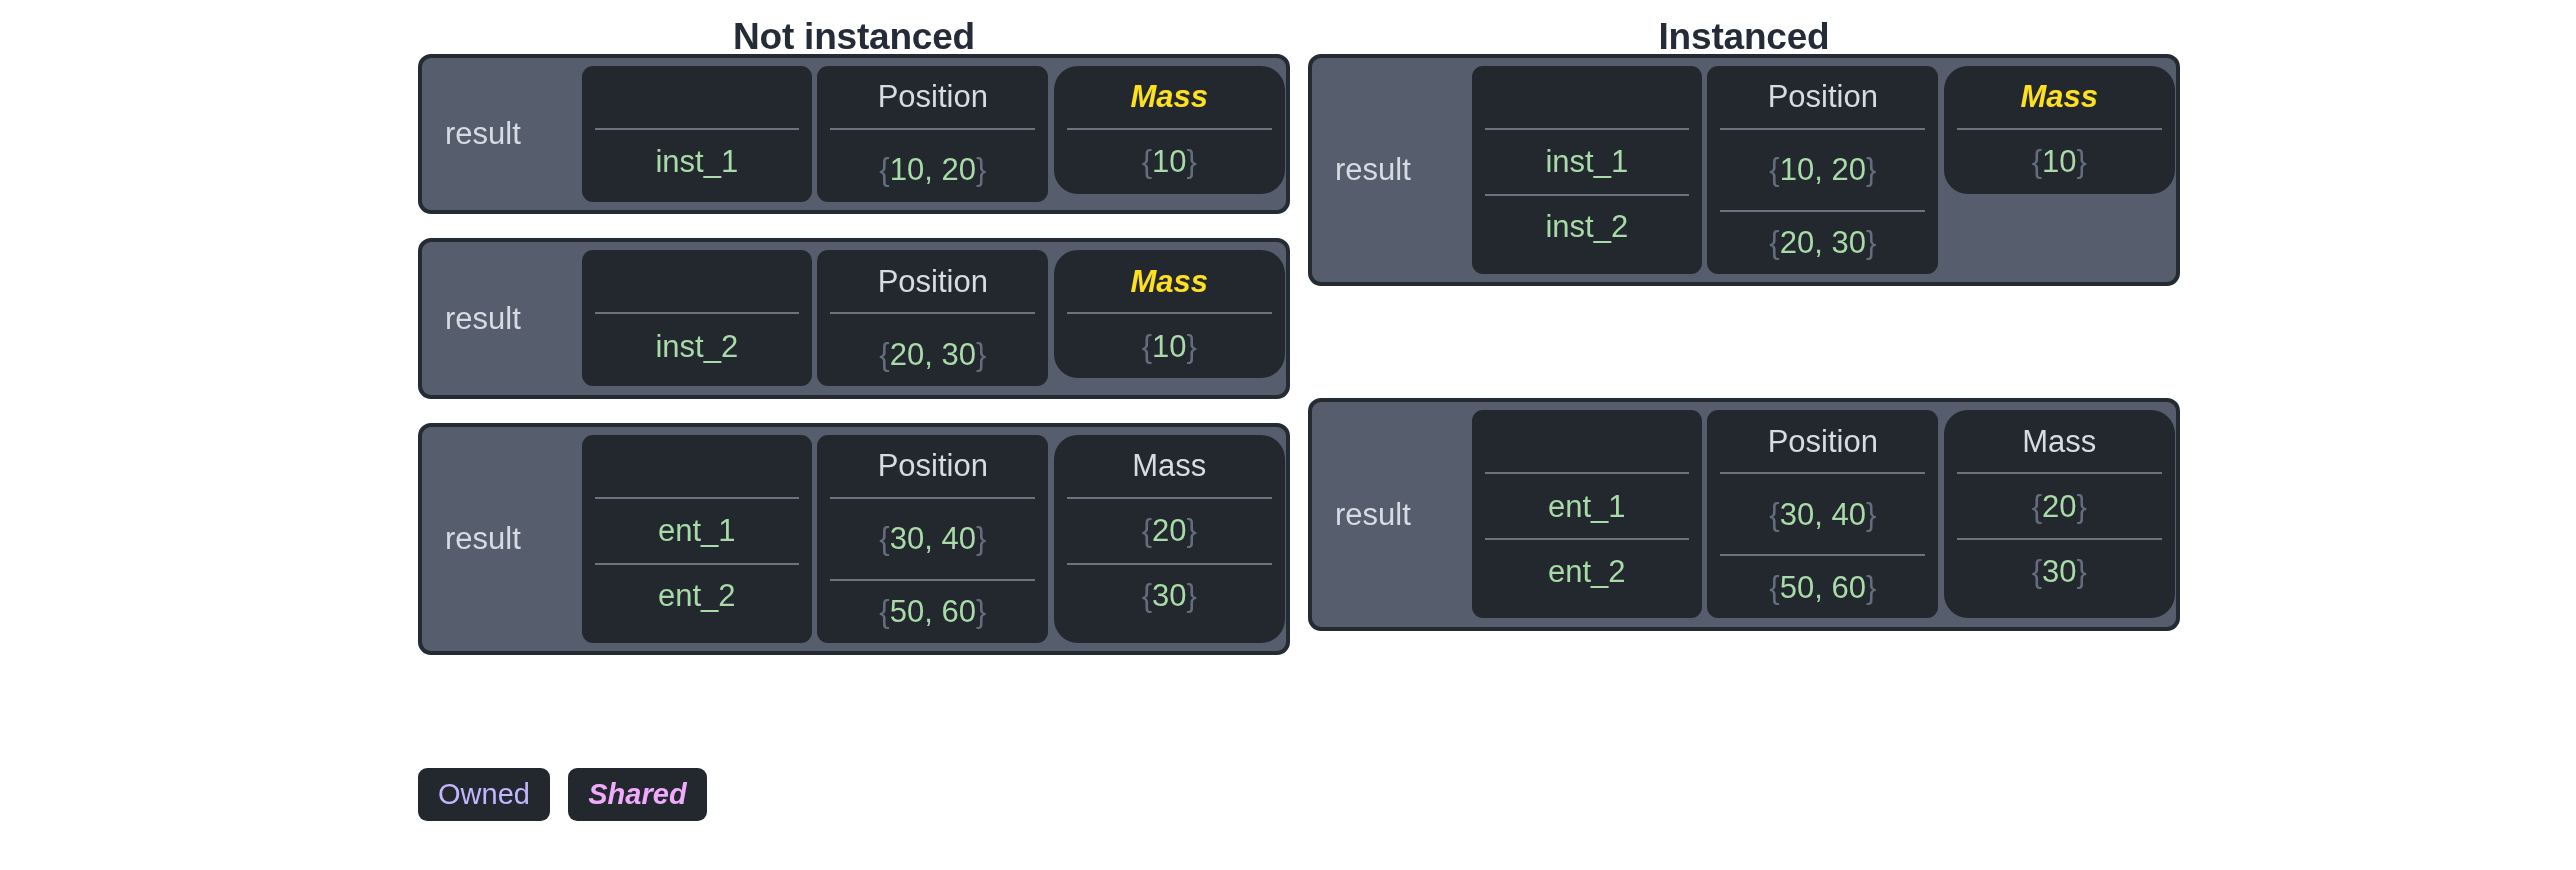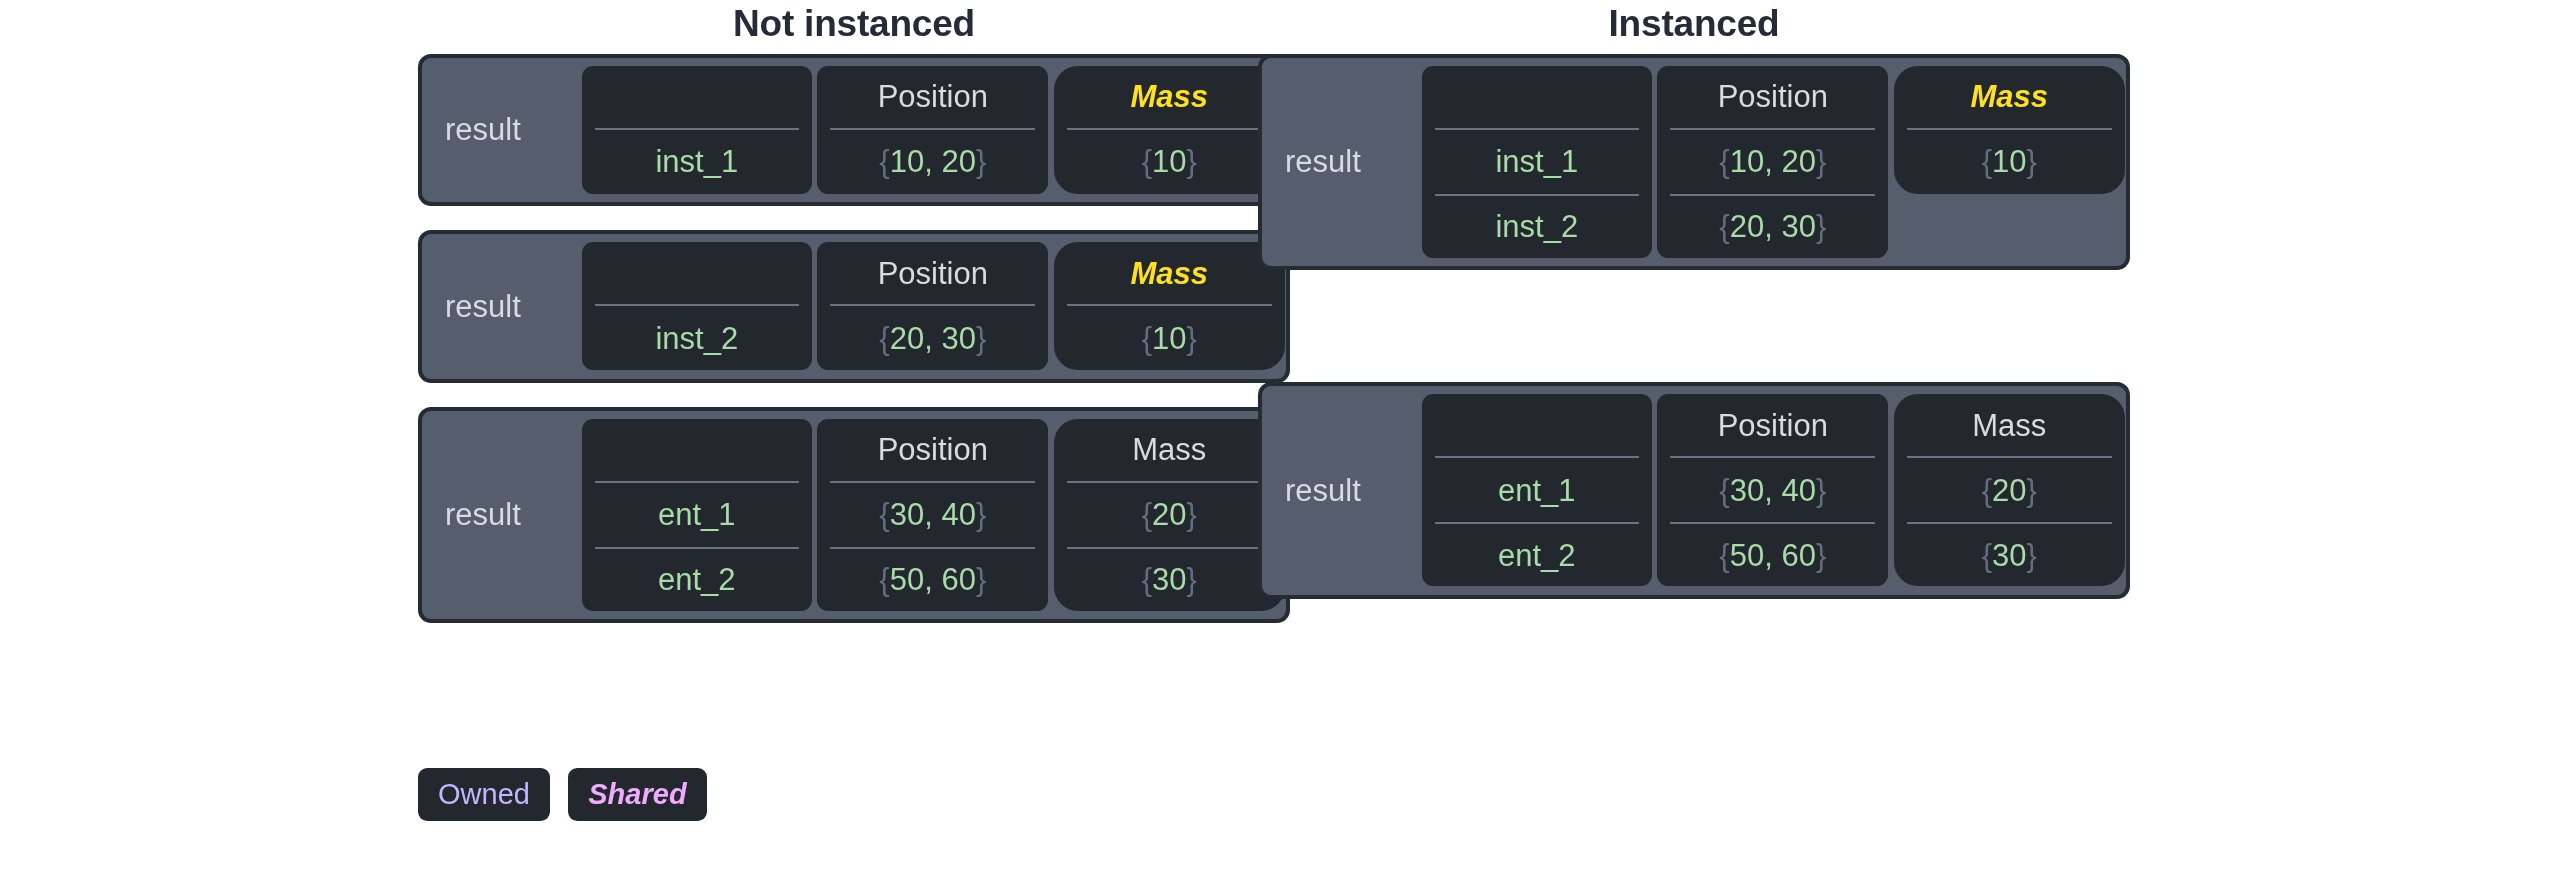--- a/index.html
+++ b/index.html
@@ -22,30 +22,30 @@
     position: absolute;
     inset: 0;
   }
 
   .column {
     position: absolute;
     top: 0;
     width: 872px;
   }
   .column.left  { left: 418px; }
-  .column.right { left: 1258px; }
+  .column.right { left: 1308px; }
 
   .col-title {
     font-size: 37px;
     font-weight: bold;
     color: #262b38;
     text-align: center;
     letter-spacing: -0.2px;
     line-height: 1;
-    padding-top: 5px;
+    padding-top: 18px;
     height: 48px;
     box-sizing: border-box;
     white-space: nowrap;
   }
 
   
   .card {
     background: #565e6e;
     border: 4.6px solid #252b33;
     border-radius: 13px;
@@ -85,21 +85,21 @@
     padding: 0 13px;
     box-sizing: border-box;
     display: flex;
     flex-direction: column;
     align-self: stretch;
   }
   
   .fieldcol.short { align-self: flex-start; }
 
   .fieldcol.name     { flex: 0 0 230px; margin-left: 41px; }
-  .fieldcol.position { flex: 0 0 231px; }
+  .fieldcol.position { flex: 0 0 231px; gap: 8px; }
   .fieldcol.mass     { flex: 0 0 231px; border-radius: 24px; }
 
   .cell {
     height: 64px;
     display: flex;
     align-items: center;
     justify-content: center;
     box-sizing: border-box;
     font-size: 31px;
     line-height: 1;

